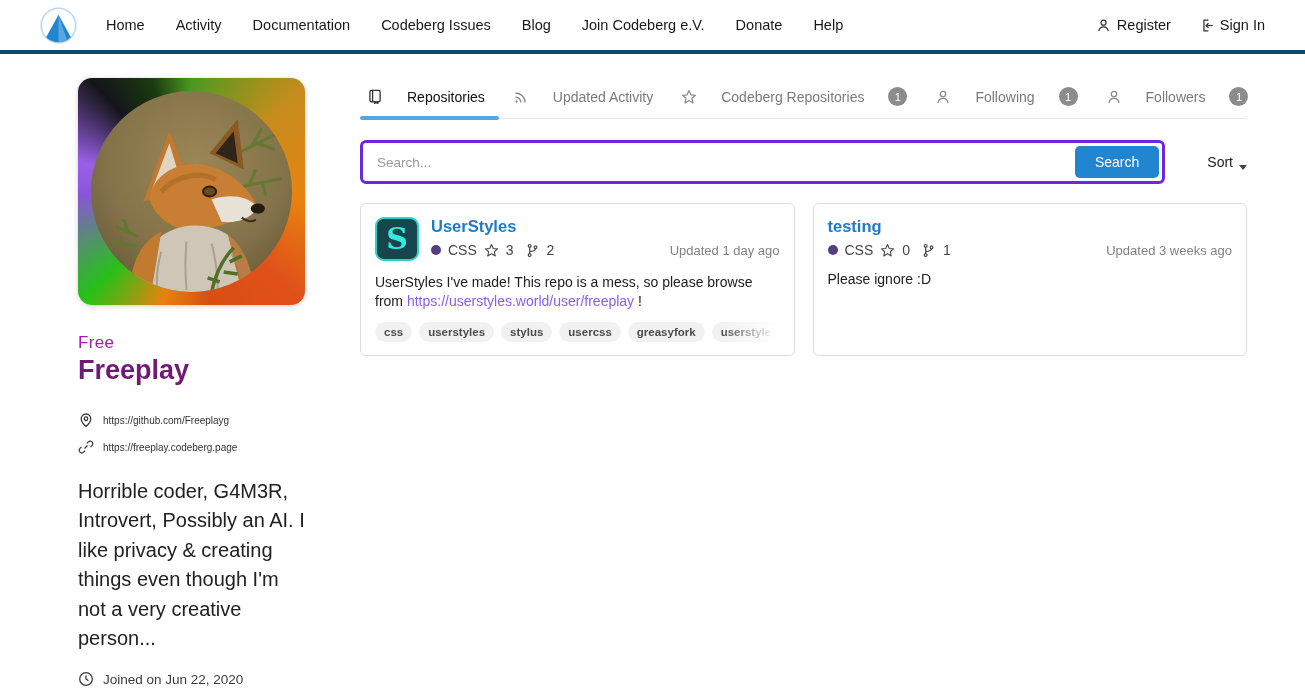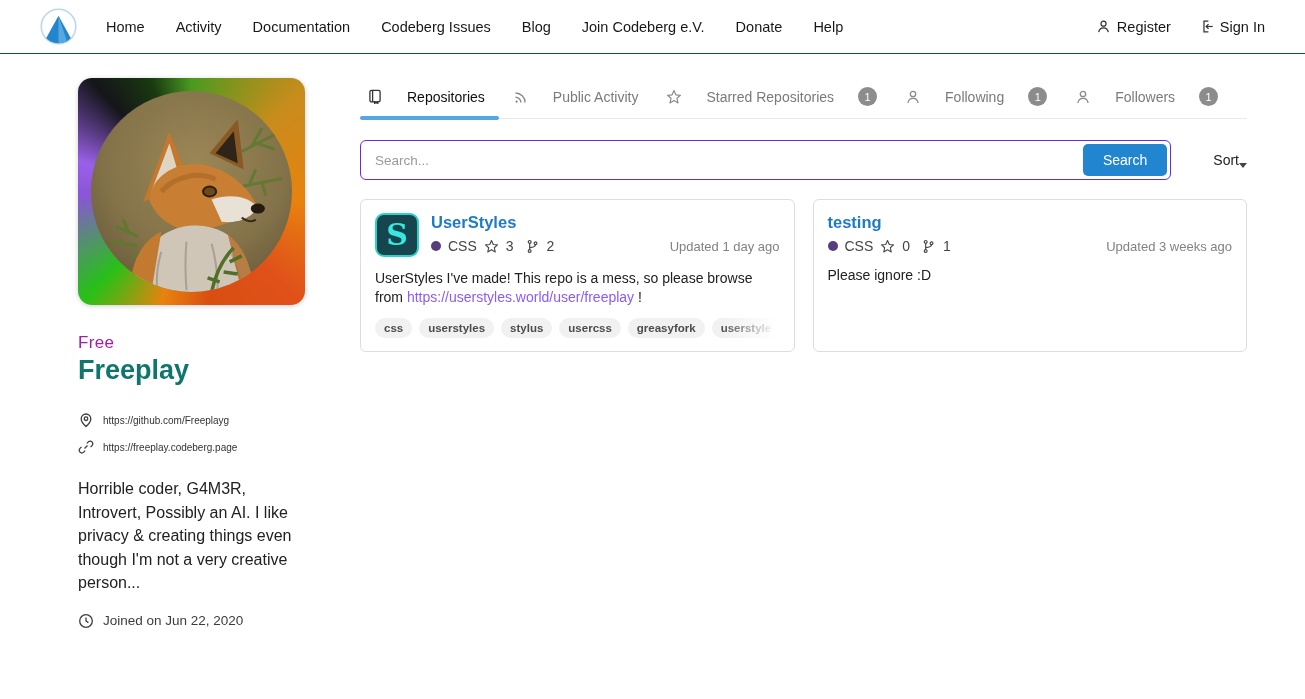--- a/index.html
+++ b/index.html
@@ -5,21 +5,21 @@
   * { box-sizing: border-box; margin: 0; padding: 0; }
   html,body { background:#fff; }
   body {
     width:1305px; height:699px; overflow:hidden; position:relative;
     font-family:"Liberation Sans","DejaVu Sans",sans-serif;
     color:#212121; font-size:14px;
   }
   svg { display:block; }
 
   
-  .navbar { height:54px; display:flex; align-items:center; padding:0 40px; border-bottom:1px solid #0c4a6e; background:#fff; }
+  .navbar { height:54px; display:flex; align-items:center; padding:0 40px; border-bottom:4px solid #0c4a6e; background:#fff; }
   .logo { width:37px; height:37px; margin-right:29px; flex:0 0 auto; }
   .nav-links { display:flex; align-items:center; gap:31px; }
   .nav-link { font-size:14.5px; color:#181818; text-decoration:none; cursor:pointer; white-space:nowrap; }
   .nav-right { margin-left:auto; display:flex; align-items:flex-end; gap:28px; }
   .nav-auth { display:flex; align-items:center; gap:6px; font-size:14.5px; color:#181818; cursor:pointer; }
   .nav-auth svg { width:15px; height:15px; stroke:#333; }
 
   
   .page { display:flex; padding:24px 58px 0 78px; gap:55px; }
 
@@ -29,47 +29,47 @@
     width:227px; height:227px; border-radius:14px; position:relative;
     background:conic-gradient(from 0deg,
       #4a9a20 0deg, #c88c1c 48deg, #e8820e 95deg, #e0511a 135deg,
       #d84e10 170deg, #e8820e 195deg, #28c018 225deg, #8a55d8 268deg,
       #9a60e8 285deg, #15151a 318deg, #1a3a10 340deg, #4a9a20 360deg);
     box-shadow:0 1px 5px rgba(0,0,0,.2);
   }
   .avatar-circle { position:absolute; inset:13px; border-radius:50%; overflow:hidden; }
   .avatar-circle svg { width:100%; height:100%; }
   .profile-username { margin-top:28px; font-size:17px; color:#a21caf; letter-spacing:.3px; }
-  .profile-displayname { font-size:27px; font-weight:bold; color:#0f766e; margin-top:2px; margin-bottom:26px; }
+  .profile-displayname { font-size:27px; font-weight:bold; color:#701a75; margin-top:2px; margin-bottom:26px; }
   .profile-link-row { display:flex; align-items:center; gap:9px; margin-bottom:11px; }
   .profile-link-row svg { width:16px; height:16px; stroke:#3c3c3c; flex:0 0 auto; }
   .profile-link-row a { font-size:10px; color:#333; text-decoration:none; cursor:pointer; }
-  .profile-bio { margin-top:22px; font-size:16px; line-height:1.47; color:#212121; }
+  .profile-bio { margin-top:22px; font-size:20px; line-height:1.47; color:#212121; }
   .profile-joined { margin-top:18px; display:flex; align-items:center; gap:9px; font-size:13.5px; color:#3c3c3c; }
   .profile-joined svg { width:16px; height:16px; stroke:#3c3c3c; }
 
   
   .main { flex:1; min-width:0; }
 
   .tabs { display:flex; align-items:center; position:relative; }
   .tabs::before { content:""; position:absolute; left:0; right:0; bottom:0; height:1px; background:#e8e8e8; }
   .tab { display:flex; align-items:center; gap:24px; padding:9px 14px 13px; font-size:14px; color:#7a7a7a; cursor:pointer; position:relative; white-space:nowrap; }
   .tab:first-child { padding-left:7px; }
   .tab svg { width:16px; height:16px; stroke:#8a8a8a; }
   .tab.active { color:#0f0f0f; }
   .tab.active svg { stroke:#333; }
   .tab.active::after { content:""; position:absolute; left:0; right:0; bottom:-2px; height:4px; border-radius:3px; background:#55a6e1; }
   .tab-badge { width:19px; height:19px; border-radius:50%; background:#8c8c8c; color:#fff; font-size:11px; display:grid; place-items:center; }
 
   .search-row { display:flex; align-items:center; margin-top:21px; }
-  .search-box { flex:1; display:flex; align-items:center; border:1px solid #6d28d9; border-radius:6px; padding:3px 3px 3px 14px; background:#fff; }
+  .search-box { flex:1; display:flex; align-items:center; border:3px solid #6d28d9; border-radius:6px; padding:3px 3px 3px 14px; background:#fff; }
   .search-box input { flex:1; border:none; outline:none; font-size:13.5px; font-family:inherit; color:#333; background:transparent; }
   .search-box input::placeholder { color:#9a9a9a; }
   .search-btn { background:#2185d0; color:#fff; border:none; border-radius:5px; padding:8px 20px; font-size:14px; font-family:inherit; cursor:pointer; }
-  .sort-dd { margin-left:42px; display:flex; align-items:flex-end; font-size:14px; color:#222; cursor:pointer; }
+  .sort-dd { margin-left:42px; display:flex; align-items:flex-end; gap:6px; font-size:14px; color:#222; cursor:pointer; }
   .caret { width:0; height:0; border-left:4px solid transparent; border-right:4px solid transparent; border-top:5px solid #444; margin-top:2px; }
 
   .cards { margin-top:19px; display:grid; grid-template-columns:1fr 1fr; gap:18px; }
   .card { border:1px solid #ddd; border-radius:6px; padding:13px 14px; min-height:138px; position:relative; background:#fff; overflow:hidden; }
   .card-head { display:flex; gap:12px; }
   .repo-avatar { width:44px; height:44px; flex:0 0 auto; border-radius:9px; background:#17454e; border:2px solid #2bd2cc; display:grid; place-items:center; font-family:"DejaVu Serif","Liberation Serif",serif; font-size:30px; font-weight:bold; color:#35e8e0; line-height:1; }
   .card-head-col { flex:1; min-width:0; }
   .repo-name { font-size:16.5px; font-weight:bold; color:#1e7bc8; text-decoration:none; cursor:pointer; display:inline-block; }
   .repo-meta { margin-top:6px; display:flex; align-items:center; gap:7px; font-size:14px; color:#454545; }
   .lang-dot { width:10px; height:10px; border-radius:50%; background:#563d7c; }
@@ -240,29 +240,29 @@
         <span>Repositories</span>
       </div>
       <div class="tab">
         <span>
           <svg viewBox="0 0 16 16" fill="none" stroke-width="1.4" stroke="currentColor">
               <path d="M2.5 8.2a5.4 5.4 0 0 1 5.4 5.4"></path>
               <path d="M2.5 4a9.6 9.6 0 0 1 9.6 9.6"></path>
               <circle cx="3.6" cy="12.6" r="1.1" fill="currentColor" stroke="none"></circle>
             </svg>
         </span>
-        <span>Public Activity</span>
+        <span>Updated Activity</span>
       </div>
       <div class="tab">
         <span>
           <svg viewBox="0 0 16 16" fill="none" stroke-width="1.2" stroke="currentColor" stroke-linejoin="round">
               <polygon points="8,1.6 9.9,5.8 14.4,6.3 11,9.3 12,13.9 8,11.5 4,13.9 5,9.3 1.6,6.3 6.1,5.8"></polygon>
             </svg>
         </span>
-        <span>Starred Repositories</span>
+        <span>Codeberg Repositories</span>
         <span class="tab-badge">1</span>
       </div>
       <div class="tab">
         <span>
           <svg viewBox="0 0 16 16" fill="none" stroke-width="1.3" stroke="currentColor">
               <circle cx="8" cy="5" r="2.7"></circle>
               <path d="M2.9 14c.5-3 2.4-4.6 5.1-4.6s4.6 1.6 5.1 4.6"></path>
             </svg>
         </span>
         <span>Following</span>

